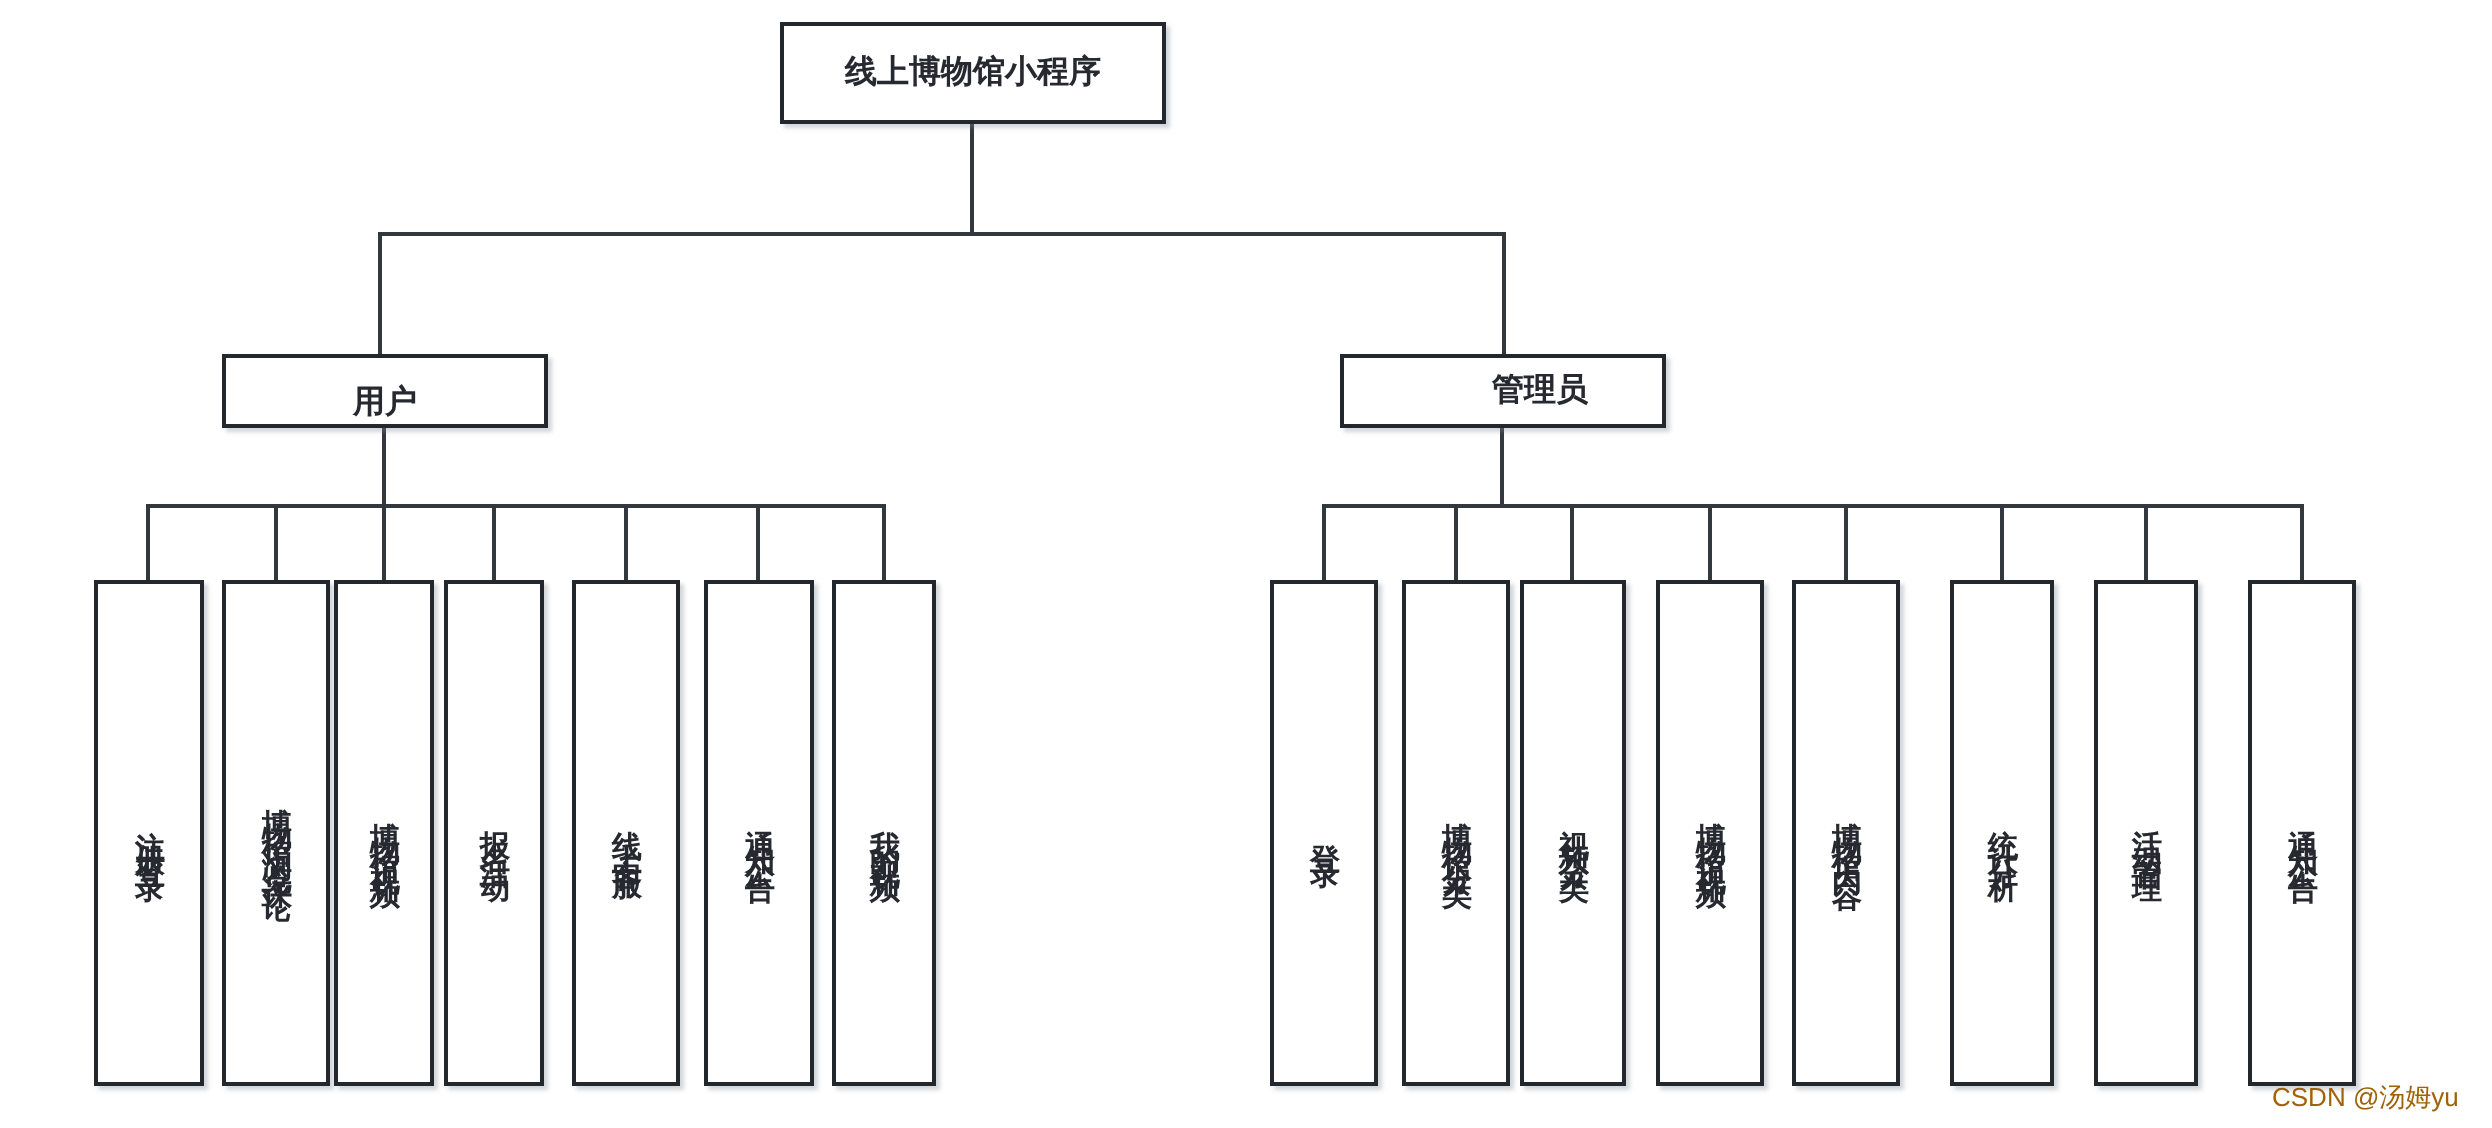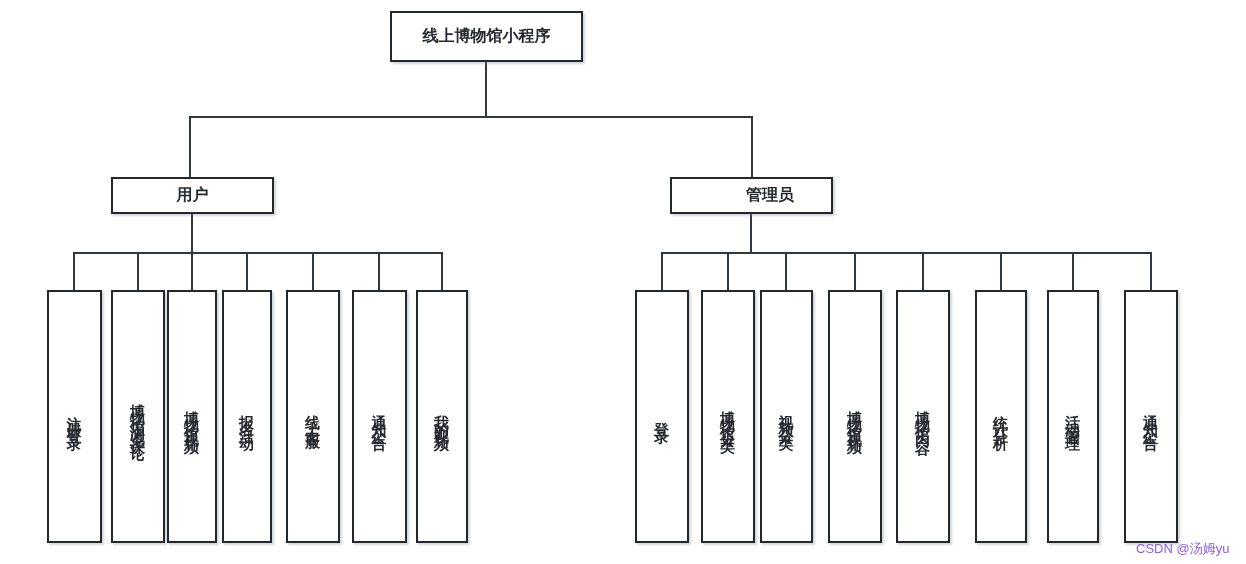--- a/index.html
+++ b/index.html
@@ -50,21 +50,21 @@
     text-orientation: upright;
     letter-spacing: 7px;
     line-height: 1;
     white-space: nowrap;
   }
   .watermark {
     position: absolute;
     left: 1136px;
     top: 540px;
     font-size: 13px;
-    color: #8b5cf6;
+    color: #a16207;
     white-space: nowrap;
   }
 </style>
 </head>
 <body>
 
 <div class="stage">
 
   <svg class="connectors" width="1246" height="564" viewBox="0 0 1246 564">
     <g fill="none" stroke="#33383f" stroke-width="2">
@@ -88,21 +88,21 @@
       <path d="M923 253 V290"></path>
       <path d="M1001 253 V290"></path>
       <path d="M1073 253 V290"></path>
     </g>
   </svg>
 
   <div class="node root">
     <span>线上博物馆小程序</span>
   </div>
 
-  <div class="node branch" style="left:111px;">
+  <div class="node branch" style="left:111px;align-items:flex-end;">
     <span>用户</span>
   </div>
   <div class="node branch" style="left:670px;padding-left:37px;">
     <span>管理员</span>
   </div>
 
   <div class="node leaf" style="left:47px;width:55px;">
     <span class="vtext">注册登录</span>
   </div>
   <div class="node leaf" style="left:111px;width:54px;">

